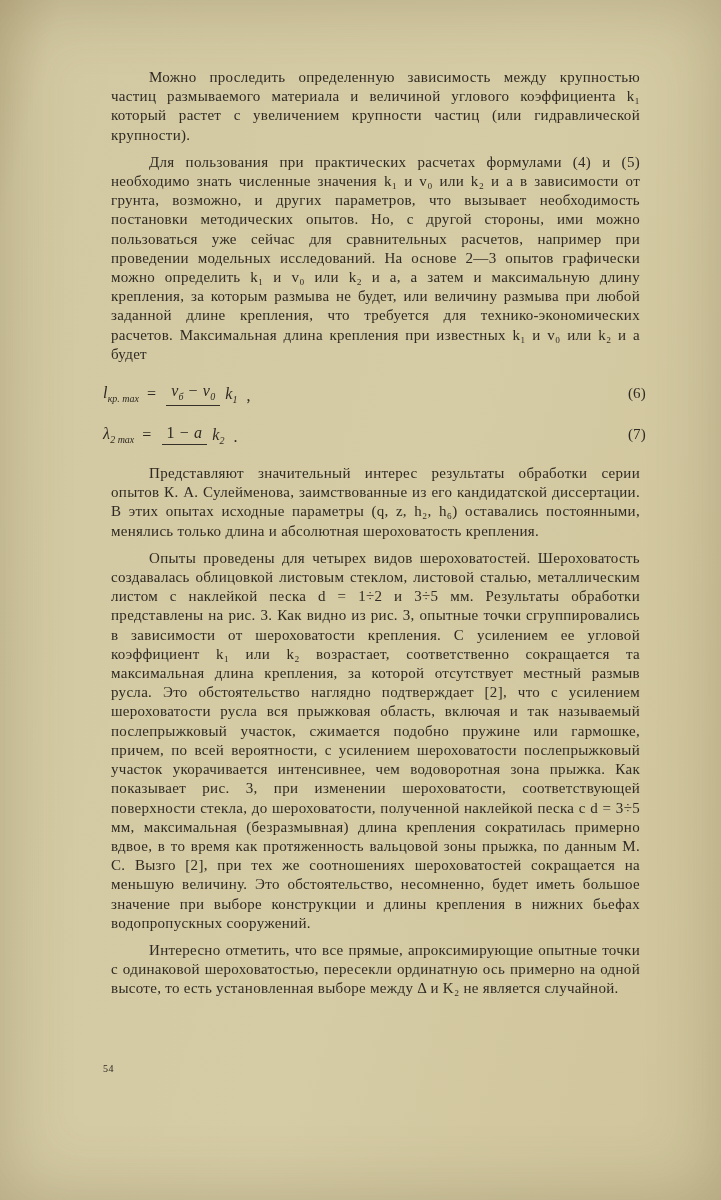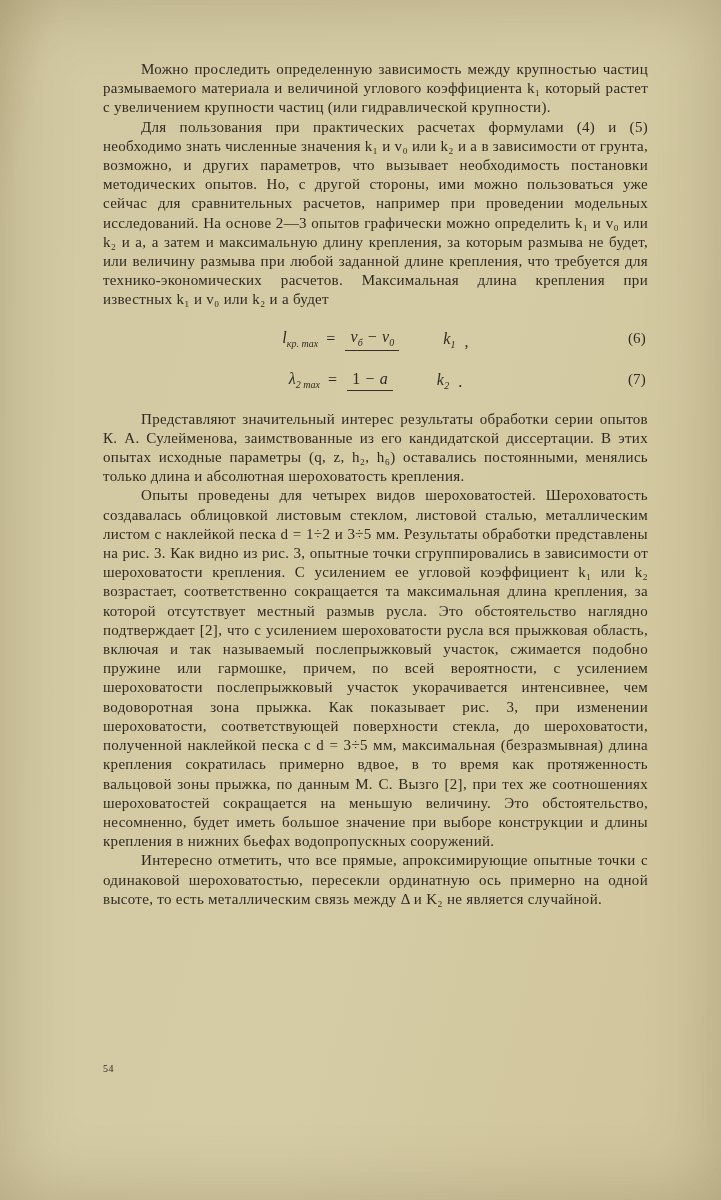--- a/index.html
+++ b/index.html
@@ -26,28 +26,27 @@
     left: 103px;
     top: 60px;
     width: 545px;
     font-size: 15px;
     line-height: 19.2px;
     letter-spacing: 0.3px;
     text-align: justify;
     hyphens: auto;
   }
   p.para {
-    margin: 0;
+    margin: 8px;
     text-indent: 38px;
   }
   
   .equation {
     position: relative;
     margin: 18px 0;
-    text-align: center;
     font-size: 16px;
     line-height: 1.15;
     text-indent: 0;
     letter-spacing: 0.2px;
     text-decoration: underline;
   }
   .eq-inner {
     display: inline-flex;
     align-items: center;
     vertical-align: middle;
@@ -69,21 +68,20 @@
   .frac .top {
     display: block;
     padding: 0 5px 2px;
     border-bottom: 1.2px solid #35302a;
     white-space: nowrap;
   }
   .frac .bottom {
     display: block;
     padding: 2px 5px 0;
     white-space: nowrap;
-    margin-left: 39px;
   }
   .tail { align-self: flex-end; margin-left: 2px; }
   .eq-num {
     position: absolute;
     right: 2px;
     top: 50%;
     transform: translateY(-50%);
     font-style: normal;
     font-size: 15px;
   }
@@ -129,19 +127,19 @@
         </span>
         <span class="tail">.</span>
       </span>
       <span class="eq-num">(7)</span>
     </div>
 
     <p class="para">Представляют значительный интерес результаты обработки серии опытов К. А. Сулейменова, заимствованные из его кандидатской диссертации. В этих опытах исходные параметры (q, z, h₂, h₆) оставались постоянными, менялись только длина и абсолютная шероховатость крепления.</p>
 
     <p class="para">Опыты проведены для четырех видов шероховатостей. Шероховатость создавалась облицовкой листовым стеклом, листовой сталью, металлическим листом с наклейкой песка d = 1÷2 и 3÷5 мм. Результаты обработки представлены на рис. 3. Как видно из рис. 3, опытные точки сгруппировались в зависимости от шероховатости крепления. С усилением ее угловой коэффициент k₁ или k₂ возрастает, соответственно сокращается та максимальная длина крепления, за которой отсутствует местный размыв русла. Это обстоятельство наглядно подтверждает [2], что с усилением шероховатости русла вся прыжковая область, включая и так называемый послепрыжковый участок, сжимается подобно пружине или гармошке, причем, по всей вероятности, с усилением шероховатости послепрыжковый участок укорачивается интенсивнее, чем водоворотная зона прыжка. Как показывает рис. 3, при изменении шероховатости, соответствующей поверхности стекла, до шероховатости, полученной наклейкой песка с d = 3÷5 мм, максимальная (безразмывная) длина крепления сократилась примерно вдвое, в то время как протяженность вальцовой зоны прыжка, по данным М. С. Вызго [2], при тех же соотношениях шероховатостей сокращается на меньшую величину. Это обстоятельство, несомненно, будет иметь большое значение при выборе конструкции и длины крепления в нижних бьефах водопропускных сооружений.</p>
 
-    <p class="para">Интересно отметить, что все прямые, апроксимирующие опытные точки с одинаковой шероховатостью, пересекли ординатную ось примерно на одной высоте, то есть металлическим связь между Δ и K₂ не является случайной.</p>
+    <p class="para">Интересно отметить, что все прямые, апроксимирующие опытные точки с одинаковой шероховатостью, пересекли ординатную ось примерно на одной высоте, то есть установленная выборе между Δ и K₂ не является случайной.</p>
 
 
   </div>
 
   <div class="page-number">54</div>
 </div>
 
 </body></html>

